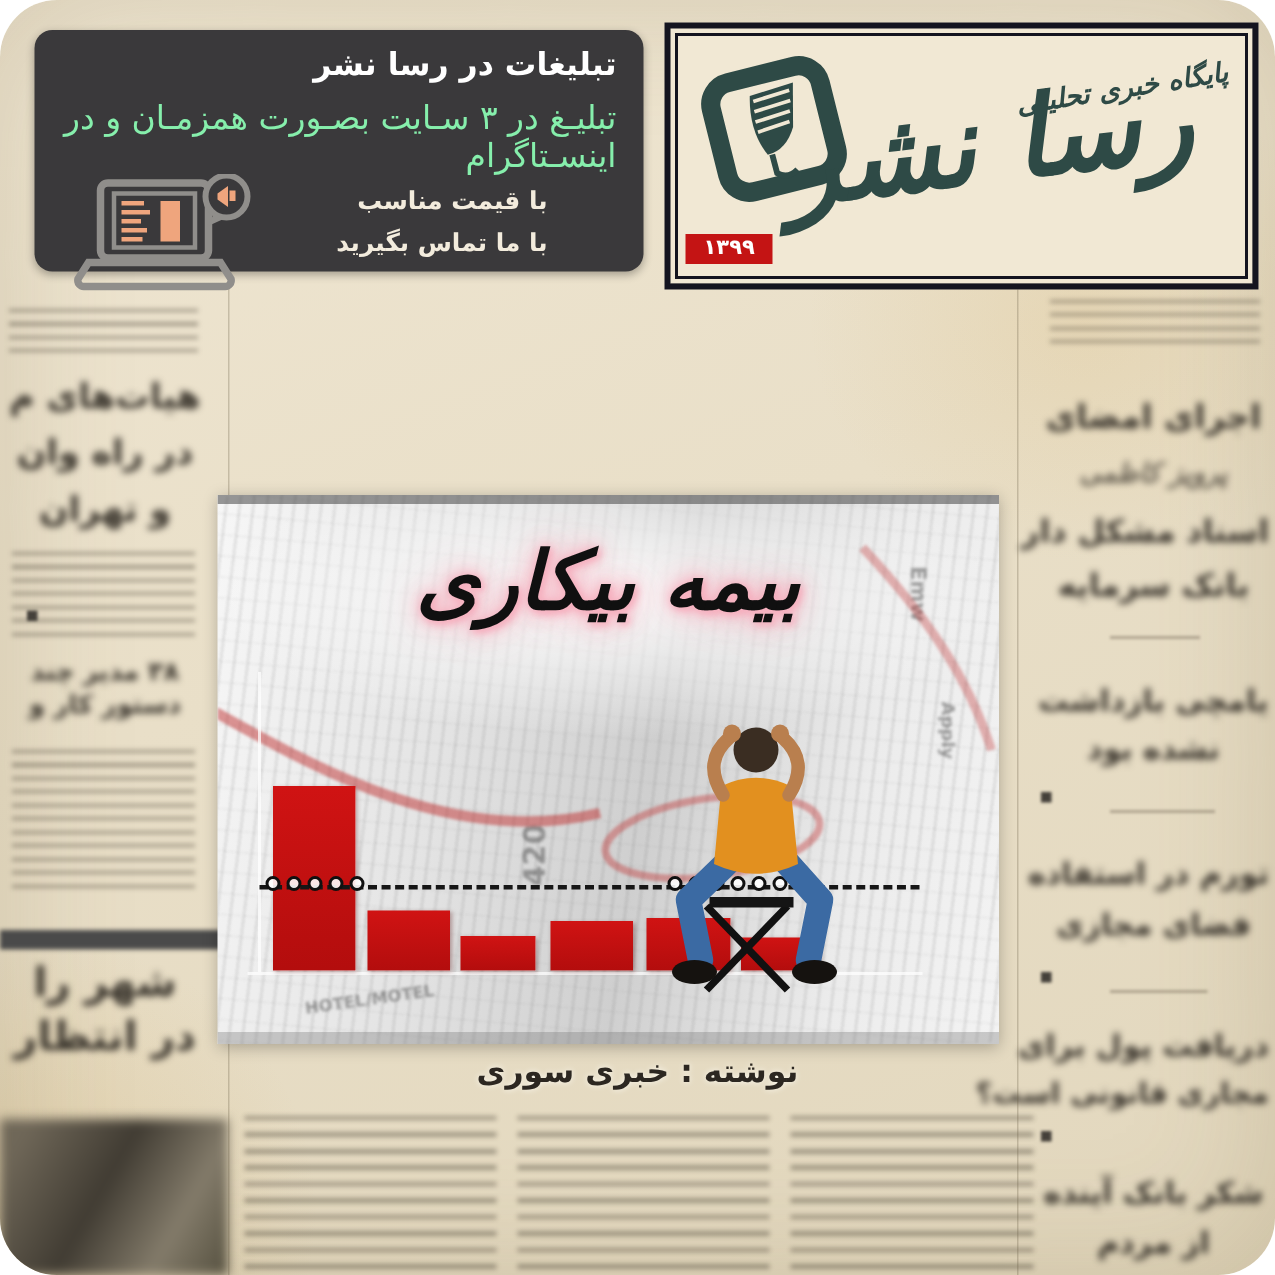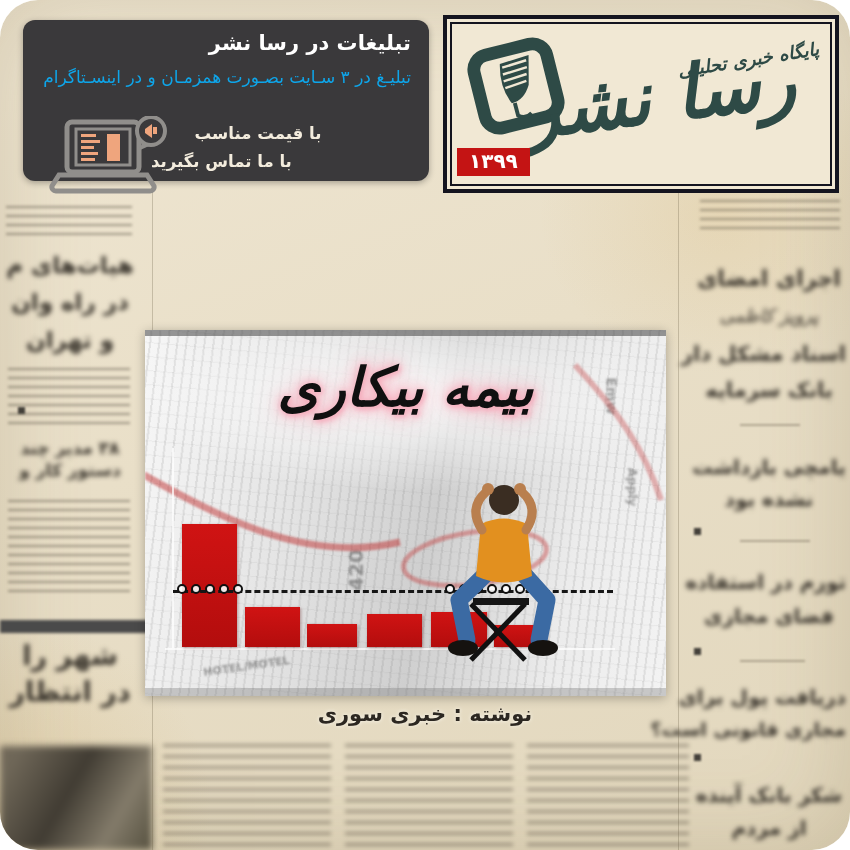--- a/index.html
+++ b/index.html
@@ -20,36 +20,36 @@
   .dark-bar{position:absolute;left:0;top:620px;width:152px;height:13px;background:#4a4a4a;filter:blur(1.4px);}
   .photo-blob{position:absolute;left:0;top:746px;width:152px;height:104px;filter:blur(3.5px);
     background:linear-gradient(120deg,#6f6758 10%,#413c33 45%,#837b6a 75%,#55503f 100%);}
   .bottom-col{position:absolute;top:744px;height:102px;opacity:.75;
     background:repeating-linear-gradient(180deg,rgba(62,56,44,.55) 0 3px,rgba(0,0,0,0) 3px 11px);
     filter:blur(1.9px);}
   
   .ad-box{position:absolute;left:23px;top:20px;width:406px;height:161px;background:#3a393b;
     border-radius:12px;z-index:5;box-shadow:0 2px 6px rgba(0,0,0,.3);}
   .ad-title{direction:rtl;text-align:right;margin:11px 18px 12px;font-size:21px;font-weight:bold;color:#ffffff;}
-  .ad-l1{direction:rtl;text-align:right;margin:5px 18px 0;font-size:17px;color:#0ea5e9;}
+  .ad-l1{direction:rtl;text-align:right;margin:5px 18px 0;font-size:22px;color:#86efac;}
   .ad-l2{direction:rtl;text-align:right;margin:3px 18px 0;font-size:16.5px;color:#eee7d8;}
-  .ad-price{position:absolute;left:128px;top:104px;width:214px;text-align:center;direction:rtl;font-size:16.5px;font-weight:bold;color:#f3ecdd;}
-  .ad-contact{position:absolute;left:128px;top:132px;width:214px;text-align:left;direction:rtl;font-size:16.5px;font-weight:bold;color:#f3ecdd;}
+  .ad-price{position:absolute;left:128px;top:104px;width:214px;direction:rtl;font-size:16.5px;font-weight:bold;color:#f3ecdd;}
+  .ad-contact{position:absolute;left:128px;top:132px;width:214px;text-align:right;direction:rtl;font-size:16.5px;font-weight:bold;color:#f3ecdd;}
   .ad-icon{position:absolute;left:26px;top:96px;}
   
   .masthead{position:absolute;left:443px;top:15px;width:388px;height:170px;background:#f1e8d4;
     border:4px solid #14141f;box-shadow:inset 0 0 0 3px #f1e8d4, inset 0 0 0 5px #14141f;
     z-index:5;overflow:hidden;}
   .tagline{position:absolute;right:16px;top:30px;direction:rtl;font-size:18px;font-weight:bold;
     color:#2e4a46;transform:rotate(-9deg);font-style:italic;}
   .brand{position:absolute;left:52px;top:40px;width:320px;text-align:center;direction:rtl;
     font-size:74px;font-weight:bold;font-style:italic;color:#2e4a46;transform:rotate(-7deg);line-height:1;}
   .logo-mark{position:absolute;left:10px;top:8px;}
   .year-badge{position:absolute;left:10px;bottom:13px;background:#c41414;color:#ffffff;
-    font-size:20px;font-weight:bold;padding:1px 12px 3px;direction:rtl;}
+    font-size:14px;font-weight:bold;padding:1px 12px 3px;direction:rtl;}
   
   .headline{position:absolute;left:20px;right:20px;top:198px;z-index:5;text-align:center;direction:rtl;
     font-weight:bold;color:#1b1814;font-size:36px;line-height:53px;letter-spacing:-.5px;
     text-shadow:0 0 5px #fffdf5,0 0 9px #fffdf5,0 0 14px rgba(255,255,255,.95),2px 2px 3px rgba(255,255,255,.85);}
   
   .photo{position:absolute;left:145px;top:330px;width:521px;height:366px;z-index:5;overflow:hidden;
     background:linear-gradient(100deg,#f7f7f7 0%,#e4e4e4 30%,#cfcfcf 55%,#ececec 80%,#f3f3f3 100%);
     box-shadow:0 2px 10px rgba(0,0,0,.28);}
   .photo-topedge{position:absolute;left:0;top:0;width:100%;height:6px;background:rgba(70,70,70,.55);}
   .photo-texture{position:absolute;inset:-12px;transform:rotate(-3deg);filter:blur(.7px);

